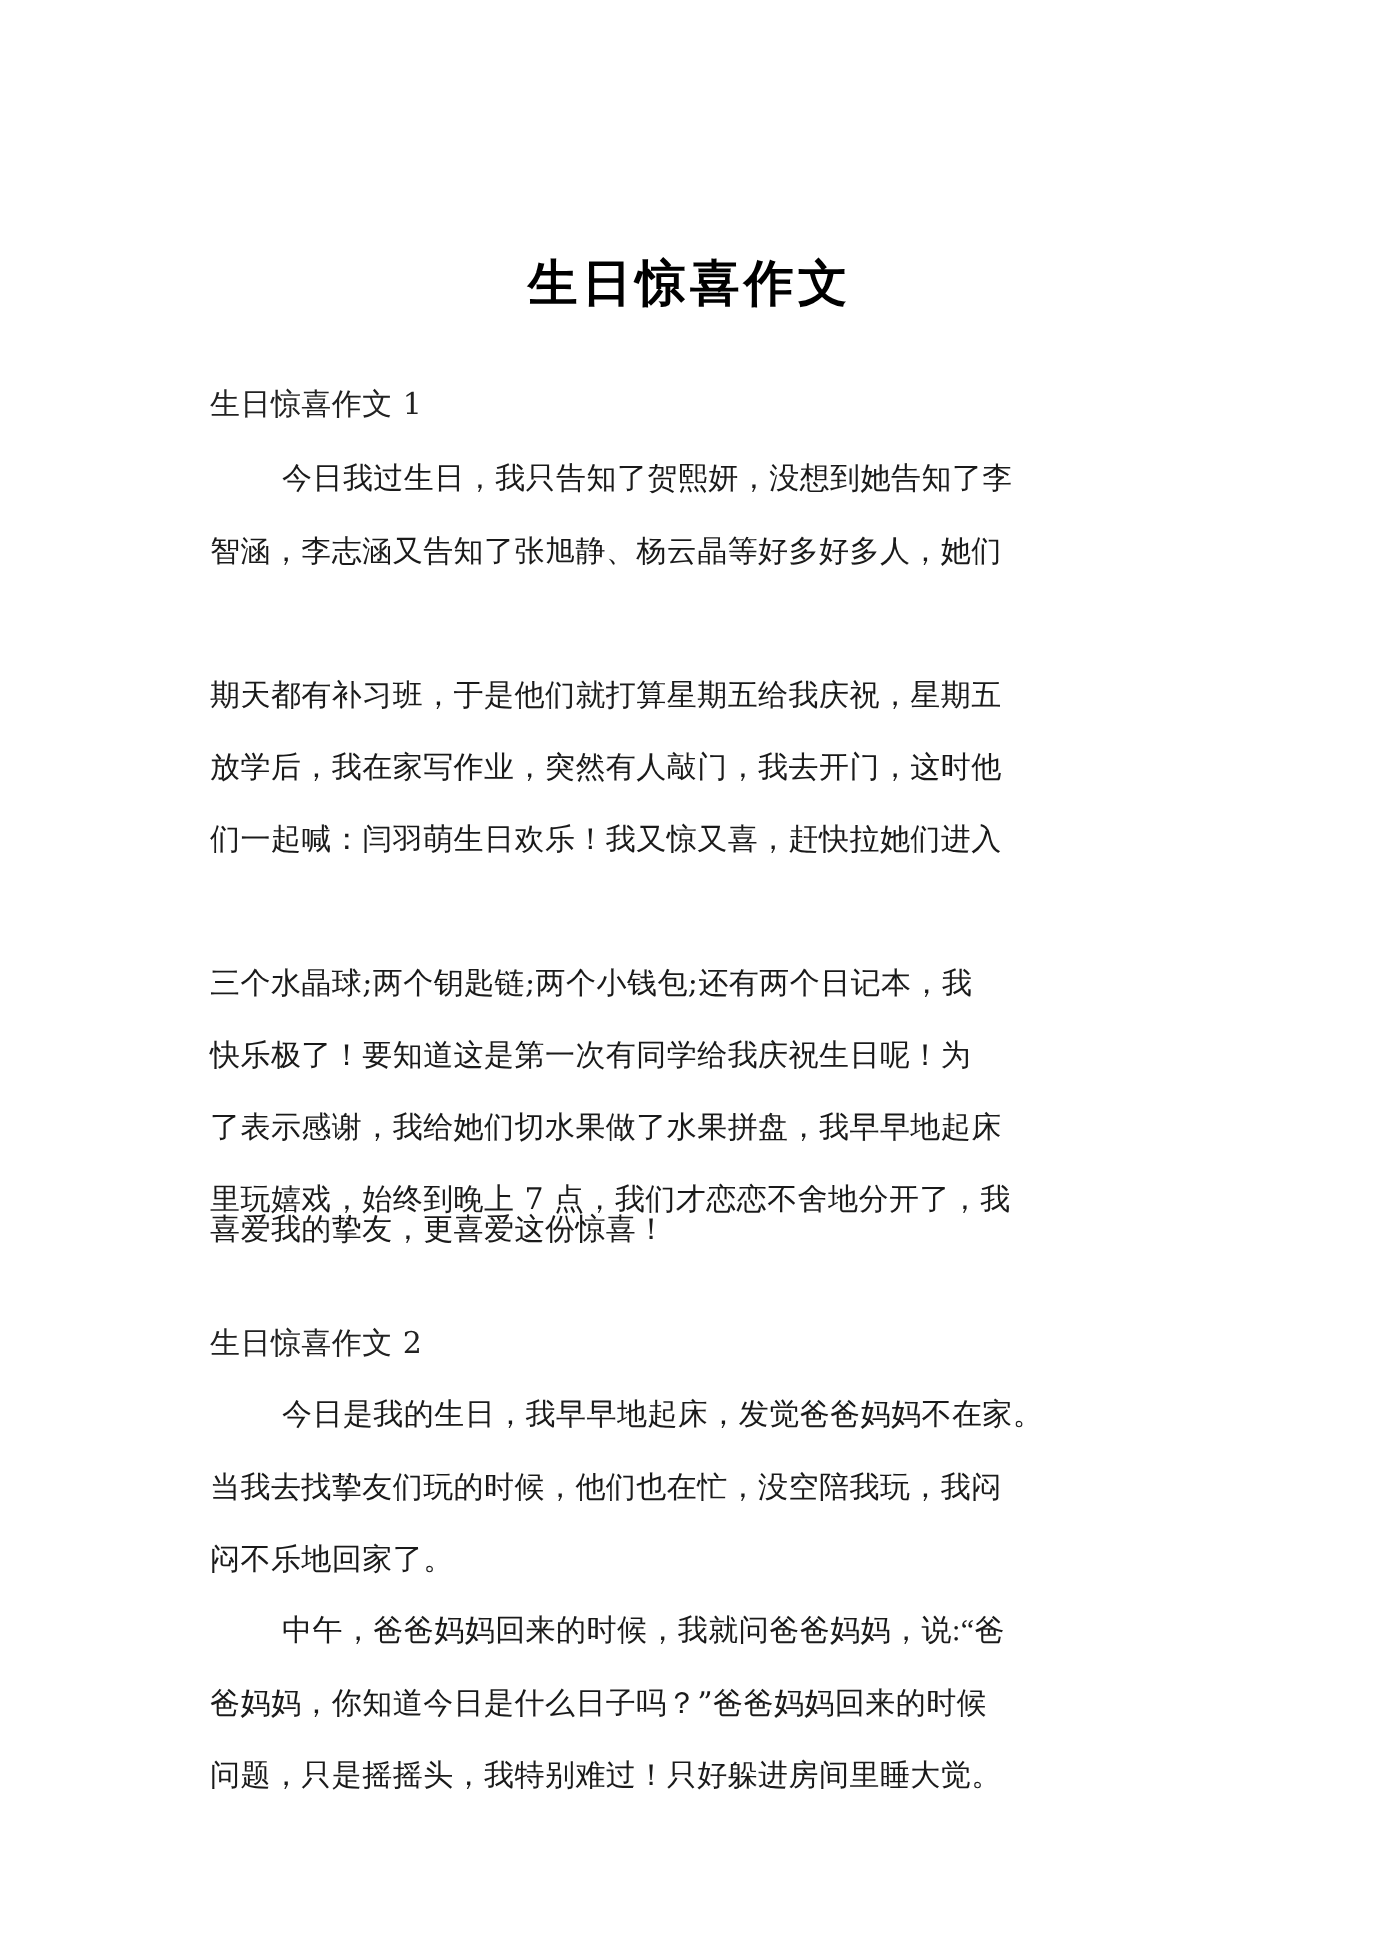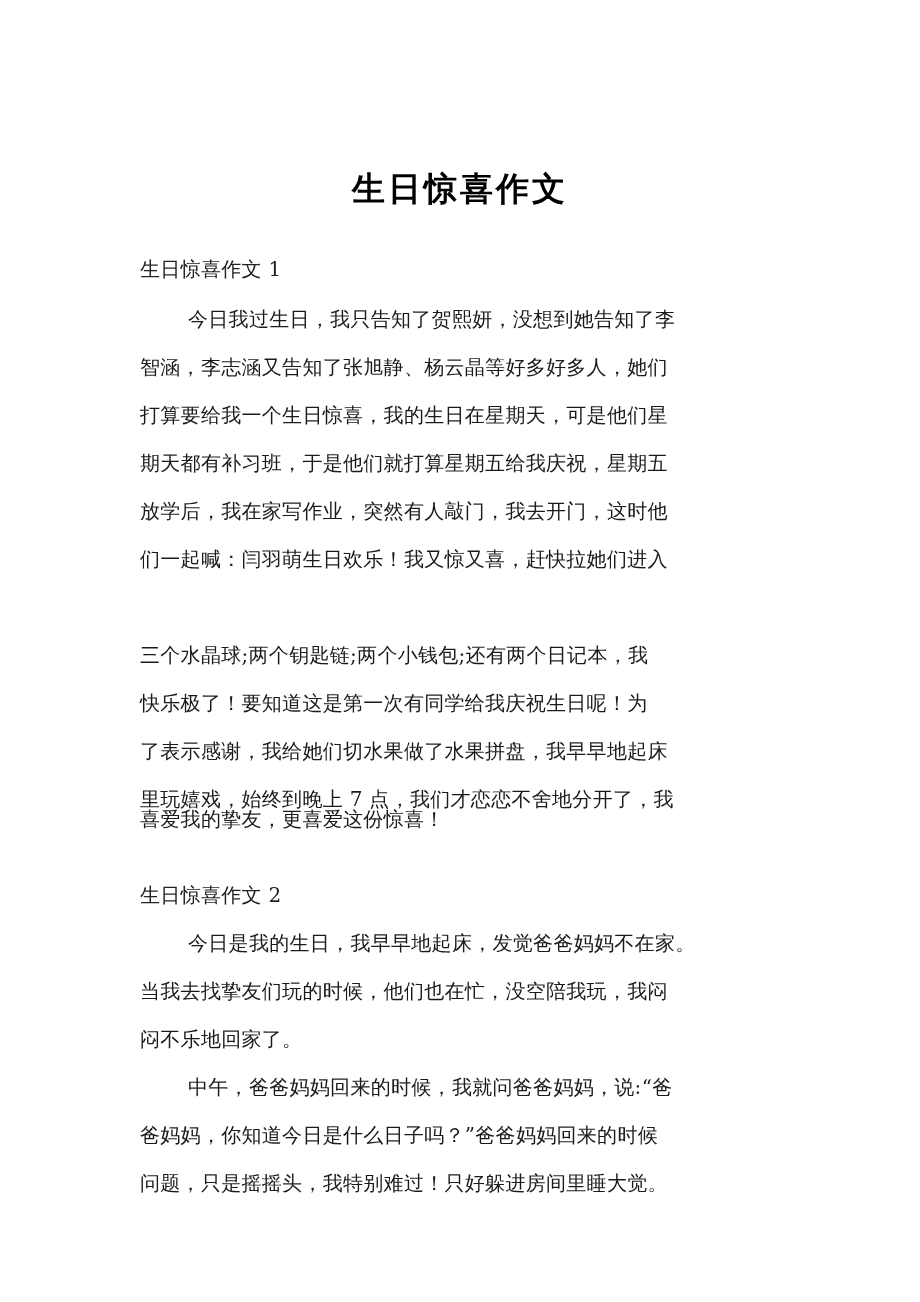--- a/index.html
+++ b/index.html
@@ -4,33 +4,32 @@
 <style>
   html, body { margin: 0; padding: 0; background: #ffffff; }
   body { width: 920px; height: 1302px; position: relative; overflow: hidden;
          font-family: "DejaVu Serif", "Liberation Serif", serif; color: #111111; }
   .page { position: absolute; left: 0; top: 0; width: 920px; height: 1216px; background: #ffffff; margin-top: 24px; }
   .title { position: absolute; top: 142px; left: 0; width: 920px; text-align: center;
            font-family: "DejaVu Sans", "Liberation Sans", sans-serif; font-size: 33px;
            font-weight: bold; letter-spacing: 3px; color: #000; line-height: 46px; }
   .line { position: absolute; left: 140px; width: 660px; font-size: 20px; line-height: 30px;
           white-space: nowrap; letter-spacing: 0.3px; color: #1a1a1a; }
-  .indent { left: 188px; }
+  .indent { left: 188px; font-family: Liberation Serif, serif; }
   .heading { color: #222; }
 </style>
 </head>
 <body>
 
 <div class="page">
   <div class="title">生日惊喜作文</div>
 
   <div class="line heading" style="top:230px">生日惊喜作文 1</div>
   <div class="line indent" style="top:280px">今日我过生日，我只告知了贺熙妍，没想到她告知了李</div>
   <div class="line" style="top:328px">智涵，李志涵又告知了张旭静、杨云晶等好多好多人，她们</div>
-  <div class="line" style="top:376px">打算要给我一个生日惊喜，我的生日在星期天，可是他们星</div>
   <div class="line" style="top:424px">期天都有补习班，于是他们就打算星期五给我庆祝，星期五</div>
   <div class="line" style="top:472px">放学后，我在家写作业，突然有人敲门，我去开门，这时他</div>
   <div class="line" style="top:520px">们一起喊：闫羽萌生日欢乐！我又惊又喜，赶快拉她们进入</div>
   <div class="line" style="top:616px">三个水晶球;两个钥匙链;两个小钱包;还有两个日记本，我</div>
   <div class="line" style="top:664px">快乐极了！要知道这是第一次有同学给我庆祝生日呢！为</div>
   <div class="line" style="top:712px">了表示感谢，我给她们切水果做了水果拼盘，我早早地起床</div>
   <div class="line" style="top:760px">里玩嬉戏，始终到晚上 7 点，我们才恋恋不舍地分开了，我</div>
   <div class="line" style="top:780px">喜爱我的挚友，更喜爱这份惊喜！</div>
 
   <div class="line heading" style="top:856px">生日惊喜作文 2</div>

